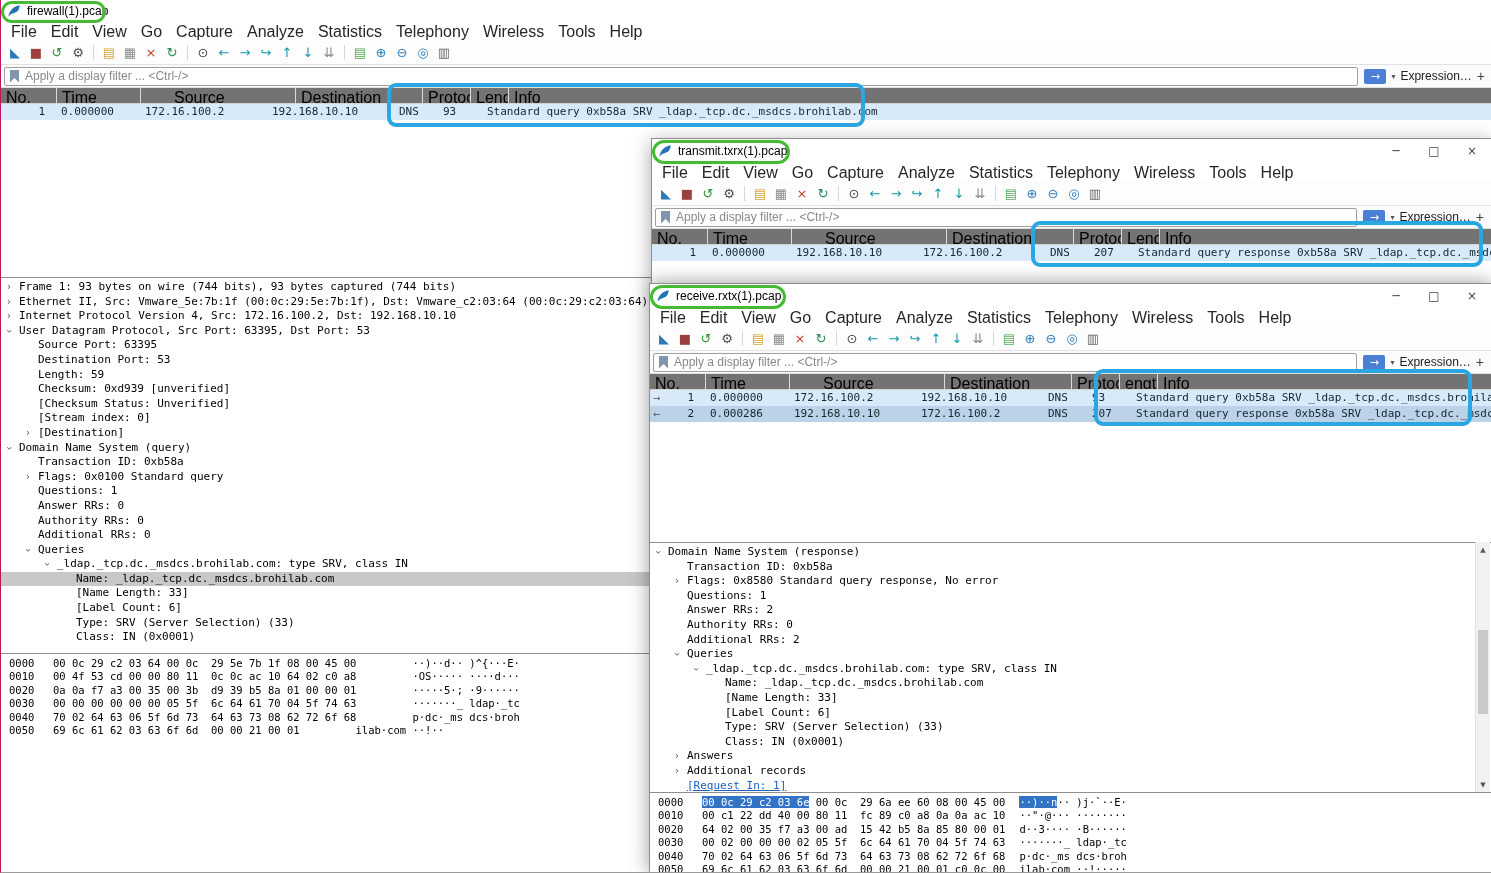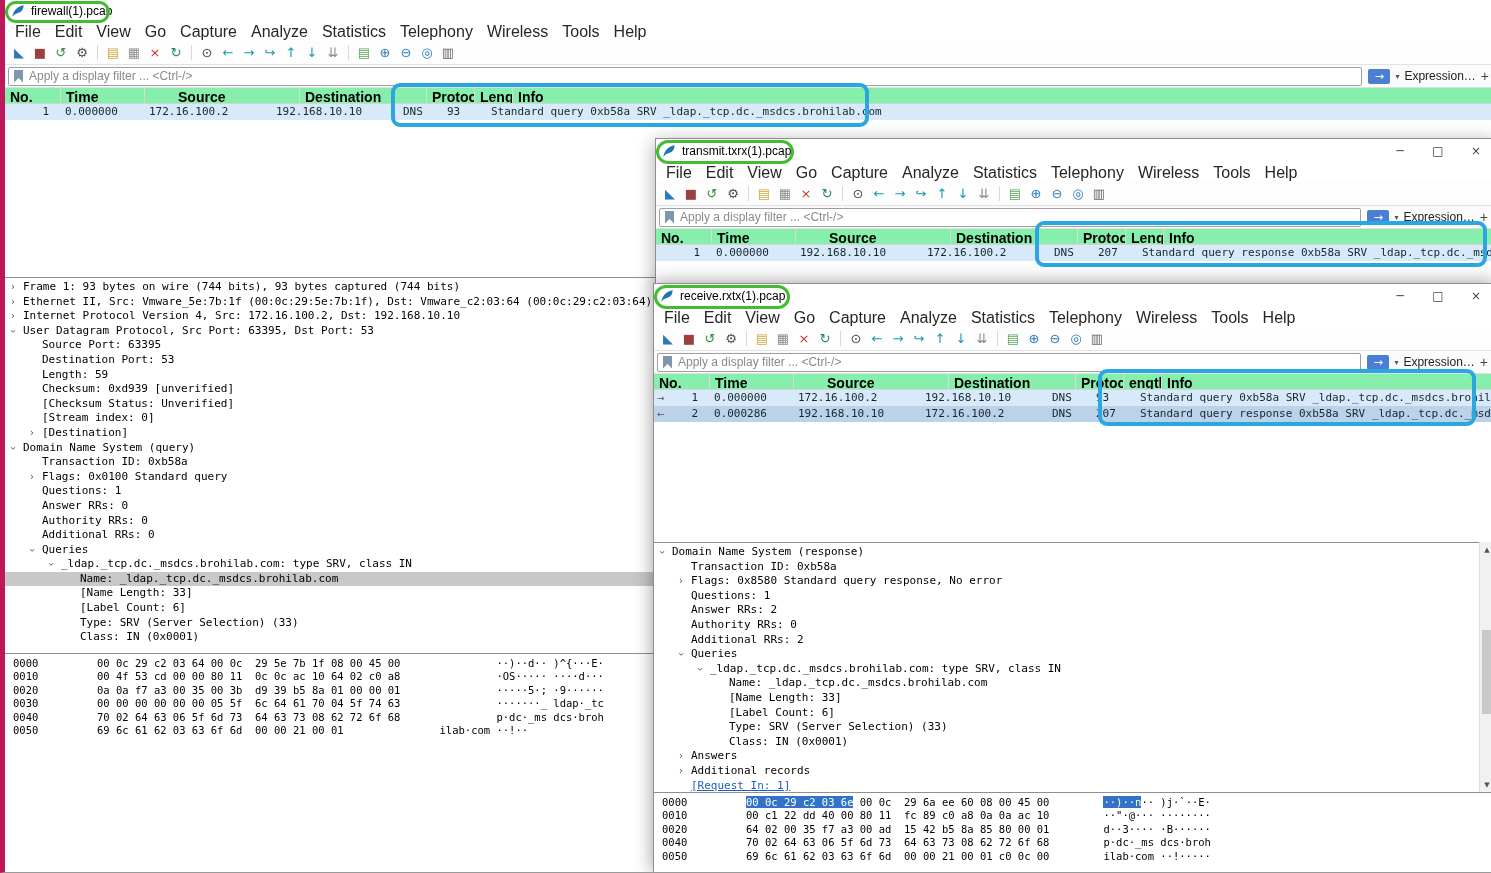--- a/index.html
+++ b/index.html
@@ -1,18 +1,18 @@
 <!DOCTYPE html>
 <html style="--dns-row-bg: #d8e9f9; --dns-row-fg: #12272e; --selected-row-bg: #bcd2e8; --detail-selected-bg: #c8c8c8; --hex-highlight-bg: #3273c5; --link-color: #1f5fbf; --ann-green: #44bb33; --ann-blue: #2aa7e0;"><head>
 <meta charset="utf-8">
 <style>
   * { margin:0; padding:0; box-sizing:border-box; }
   body { font-family:"Liberation Sans","DejaVu Sans",sans-serif; background:#e8e8e8; }
   .page { position:relative; width:1491px; height:873px; background:#fff; overflow:hidden;
-          border-left:5px solid #be185d; border-bottom:1px solid #9a9a9a; }
+          border-left:1px solid #be185d; border-bottom:1px solid #9a9a9a; }
 
   .ws-window { position:absolute; background:#fff; }
   #win-firewall { left:0; top:0; width:1491px; height:873px; z-index:1; }
   #win-transmit { left:650px; top:138px; width:841px; height:146px; z-index:2;
                   border:1px solid #8f8f8f; box-shadow:0 4px 18px rgba(0,0,0,.35); overflow:hidden; }
   #win-receive  { left:648px; top:283px; width:843px; height:590px; z-index:3;
                   border:1px solid #8f8f8f; border-bottom:none; box-shadow:0 0 18px rgba(0,0,0,.4); overflow:hidden; }
 
   .titlebar { height:22px; display:flex; align-items:center; gap:6px; padding-left:6px;
               font-size:12px; color:#000; background:#fff; }
@@ -37,22 +37,22 @@
                display:flex; align-items:center; gap:6px; padding:0 5px; }
   .bookmark-icon { width:9px; height:13px; background:#8196ad; flex:0 0 auto;
                    clip-path:polygon(0 0,100% 0,100% 100%,50% 66%,0 100%); }
   .filtertext { font-size:12px; color:#8a8a8a; white-space:nowrap; }
   .fright { display:flex; align-items:center; gap:5px; font-size:12px; color:#222; padding-right:4px; }
   .exprbtn { width:22px; height:15px; background:#4a7fd4; border-radius:2px; color:#fff; font-size:11px;
              display:flex; align-items:center; justify-content:center; font-family:"DejaVu Sans",sans-serif; }
   .caret { font-size:8px; color:#555; font-family:"DejaVu Sans",sans-serif; }
   .plus  { font-size:14px; color:#444; }
 
-  .phead { height:16px; display:flex; background:#86efac; border-bottom:1px solid #d4d4d4;
-           font-size:14px; color:#000;font-weight:bold; }
+  .phead { height:16px; display:flex; background:#737373; border-bottom:1px solid #d4d4d4;
+           font-size:16px; color:#000; }
   .phead .hc { border-right:1px solid #dadada; padding:1px 0 0 5px; white-space:nowrap; overflow:hidden; }
   .phead .hc:nth-child(1){ width:56px; }
   .phead .hc:nth-child(2){ width:84px; }
   .phead .hc:nth-child(3){ width:127px;margin-left:28px; }
   .phead .hc:nth-child(4){ width:127px; }
   .phead .hc:nth-child(5){ width:48px; }
   .phead .hc:nth-child(6){ width:38px; }
   .phead .hc:nth-child(7){ flex:1; border-right:none; }
 
   .prow { height:16px; display:flex; font-family:"DejaVu Sans Mono",monospace; font-size:11px;
@@ -83,21 +83,21 @@
   .dline.link .dtext { color:var(--link-color,#1f5fbf); text-decoration:underline; }
 
   .hexpane { border-top:1px solid #8f8f8f; font-family:"DejaVu Sans Mono",monospace; font-size:10.5px;
              line-height:13.4px; padding:3px 0 0 8px; color:#000; background:#fff; overflow:hidden; }
   #win-firewall .hexpane { height:219px; }
   #win-receive .hexpane  { height:82px; }
   .hexrow { white-space:pre; height:13.4px; }
   .hexoff { display:inline-block; width:34px; margin-right:10px; }
   .hexascii { margin-left:56px; }
   #win-receive .hexascii { margin-left:14px; }
-  .hexhl { background:var(--hex-highlight-bg,#3273c5); color:#fff;margin-left:40px; }
+  .hexhl { background:var(--hex-highlight-bg,#3273c5); color:#fff; }
 
   .vscroll { position:absolute; right:1px; top:258px; width:15px; height:250px; background:#f1f1f1;
              border-left:1px solid #e0e0e0; z-index:4; }
   .varrow { height:15px; display:flex; align-items:center; justify-content:center; font-size:7px;
             color:#555; font-family:"DejaVu Sans",sans-serif; }
   .varrow.down { position:absolute; bottom:0; left:0; right:0; }
   .vthumb { position:absolute; top:88px; left:2px; right:2px; height:84px; background:#c9c9c9; }
 
   .ann { position:absolute; z-index:10; pointer-events:none; }
   .ann.green { border:3px solid var(--ann-green,#44bb33); border-radius:14px; }
@@ -440,20 +440,21 @@
         <div class="dline" style="padding-left: 63px;"><span class="exp"></span><span class="dtext">Type: SRV (Server Selection) (33)</span></div>
         <div class="dline" style="padding-left: 63px;"><span class="exp"></span><span class="dtext">Class: IN (0x0001)</span></div>
         <div class="dline closed" style="padding-left: 25px;"><span class="exp"></span><span class="dtext">Answers</span></div>
         <div class="dline closed" style="padding-left: 25px;"><span class="exp"></span><span class="dtext">Additional records</span></div>
         <div class="dline link" style="padding-left: 25px;"><span class="exp"></span><span class="dtext">[Request In: 1]</span></div>
       </div>
     <div class="hexpane">
         <div class="hexrow"><span class="hexoff">0000</span><span class="hexhl">00 0c 29 c2 03 6e</span><span> 00 0c  29 6a ee 60 08 00 45 00</span><span class="hexascii"><span class="hexhl">··)··n</span><span>·· )j·`··E·</span></span></div>
         <div class="hexrow"><span class="hexoff">0010</span><span class="hexhl"></span><span>00 c1 22 dd 40 00 80 11  fc 89 c0 a8 0a 0a ac 10</span><span class="hexascii"><span class="hexhl"></span><span>··"·@··· ········</span></span></div>
         <div class="hexrow"><span class="hexoff">0020</span><span class="hexhl"></span><span>64 02 00 35 f7 a3 00 ad  15 42 b5 8a 85 80 00 01</span><span class="hexascii"><span class="hexhl"></span><span>d··3···· ·B······</span></span></div>
+        <div class="hexrow"><span class="hexoff">0030</span><span class="hexhl"></span><span>00 02 00 00 00 02 05 5f  6c 64 61 70 04 5f 74 63</span><span class="hexascii"><span class="hexhl"></span><span>·······_ ldap·_tc</span></span></div>
         <div class="hexrow"><span class="hexoff">0040</span><span class="hexhl"></span><span>70 02 64 63 06 5f 6d 73  64 63 73 08 62 72 6f 68</span><span class="hexascii"><span class="hexhl"></span><span>p·dc·_ms dcs·broh</span></span></div>
         <div class="hexrow"><span class="hexoff">0050</span><span class="hexhl"></span><span>69 6c 61 62 03 63 6f 6d  00 00 21 00 01 c0 0c 00</span><span class="hexascii"><span class="hexhl"></span><span>ilab·com ··!·····</span></span></div>
       </div>
     <div class="vscroll">
       <span class="varrow">▲</span>
       <span class="vthumb"></span>
       <span class="varrow down">▼</span>
     </div>
   </section>
 

